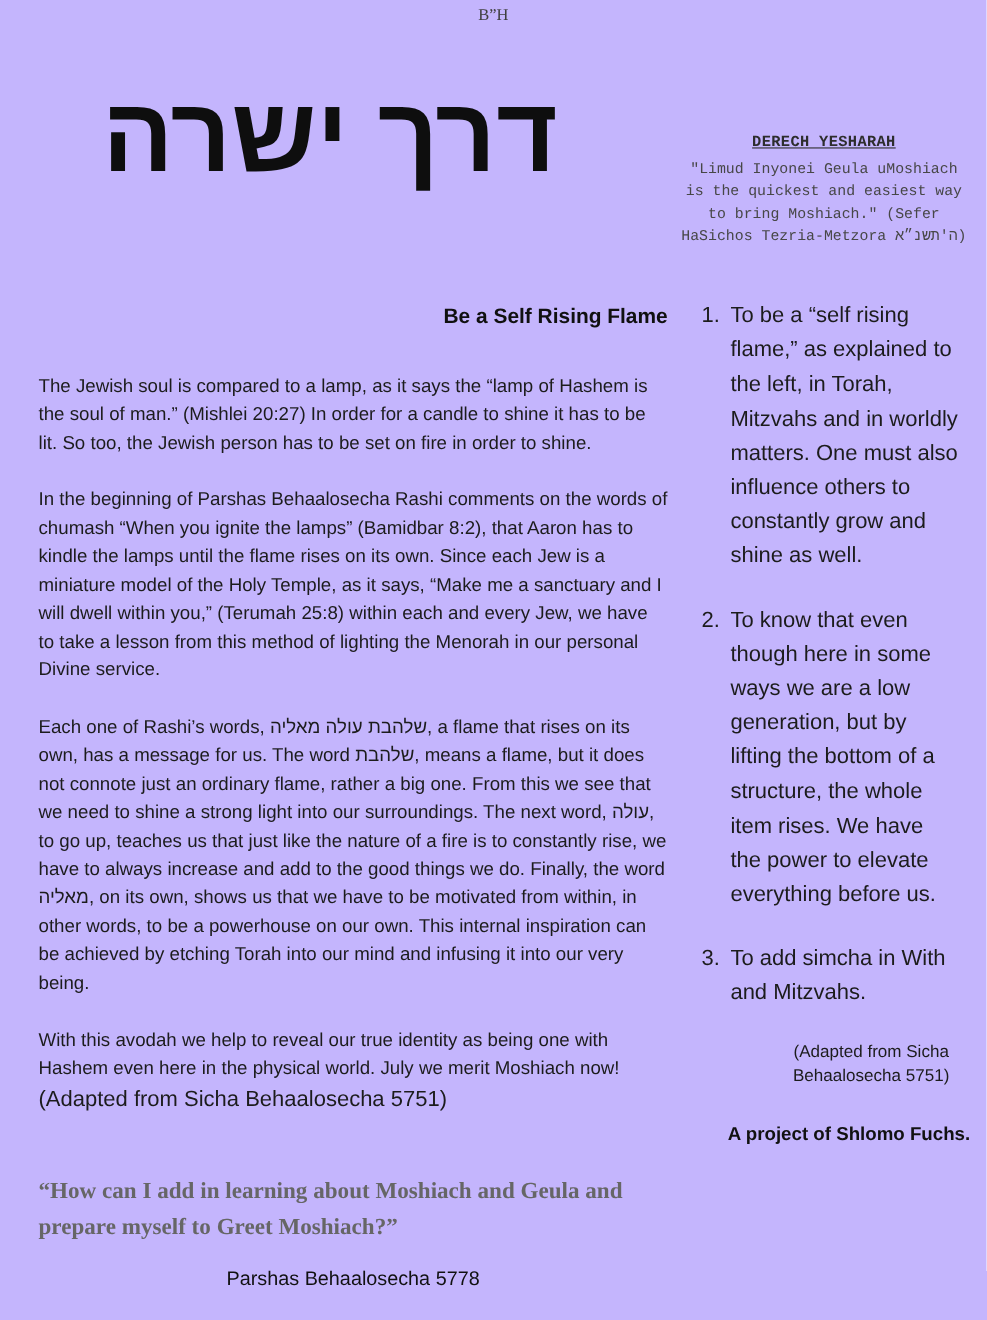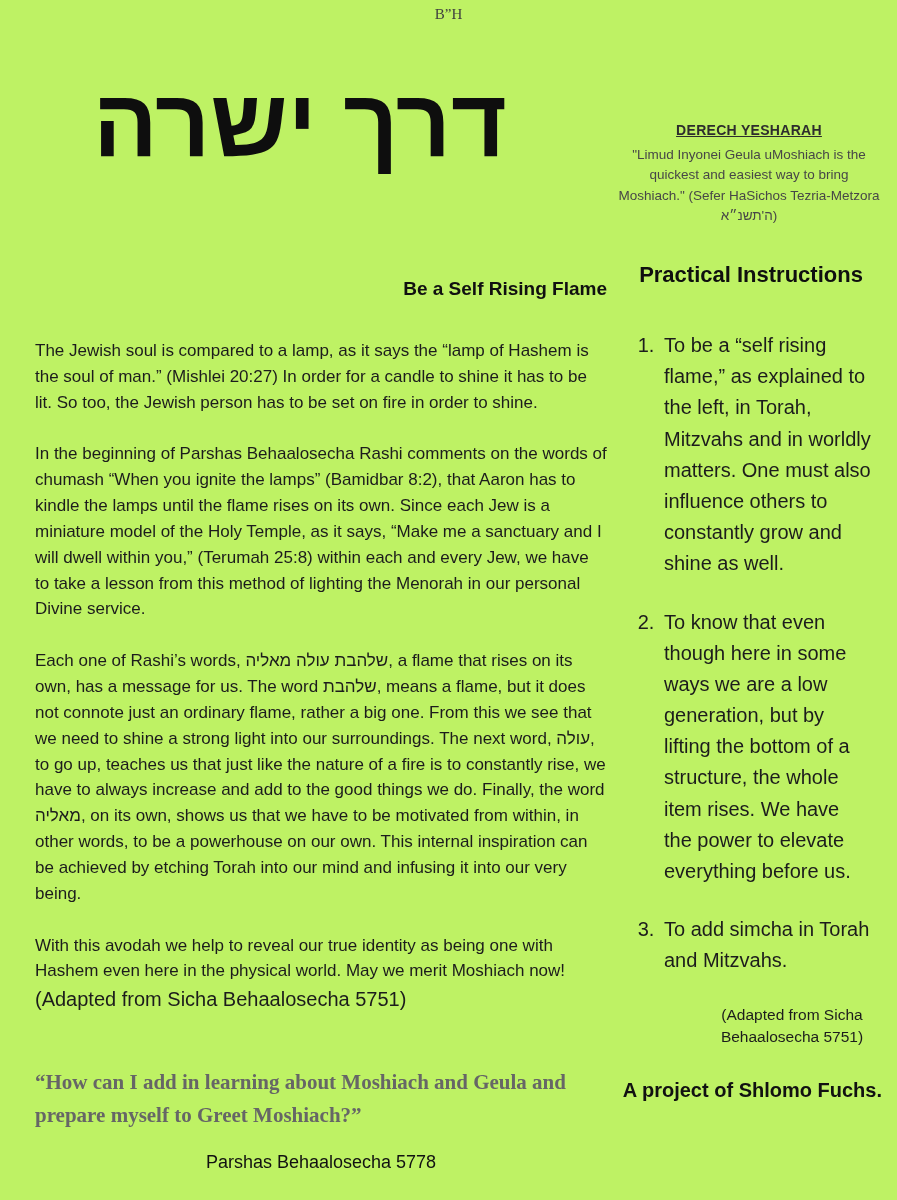--- a/index.html
+++ b/index.html
@@ -5,21 +5,21 @@
   html, body {
     margin: 0;
     padding: 0;
     background: #ffffff;
   }
   .page {
     position: relative;
     width: 897px;
     height: 1200px;
     margin: 0 auto;
-    background: #bef264;
+    background: #c4b5fd;
     font-family: "Liberation Sans", "DejaVu Sans", sans-serif;
     color: #1a1a1a;
     overflow: hidden;
   }
   .bh {
     position: absolute;
     top: 6px;
     left: 0;
     width: 100%;
     text-align: center;
@@ -38,21 +38,21 @@
     font-weight: 700;
     line-height: 1.15;
     color: #0e0e0e;
   }
   .masthead {
     position: absolute;
     top: 122px;
     left: 616px;
     width: 266px;
     text-align: center;
-    font-family: Liberation Sans, sans-serif;
+    font-family: Liberation Mono, monospace;
   }
   .masthead-name {
     font-size: 14px;
     font-weight: 700;
     letter-spacing: 0.3px;
     text-decoration: underline;
     color: #2d2d2d;
     margin-bottom: 7px;
   }
   .masthead-quote {
@@ -120,21 +120,21 @@
     width: 180px;
     margin: 2px 0 0 auto;
     text-align: center;
     font-size: 15.5px;
     line-height: 1.45;
     color: #1c1c1c;
   }
   .project {
     margin-top: 30px;
     text-align: right;
-    font-size: 20px;
+    font-size: 17px;
     font-weight: 700;
     color: #111111;
   }
   .footer-parsha {
     position: absolute;
     top: 1152px;
     left: 35px;
     width: 572px;
     text-align: center;
     font-size: 18px;
@@ -154,31 +154,30 @@
   <div class="masthead">
     <div class="masthead-name">DERECH YESHARAH</div>
     <div class="masthead-quote">"Limud Inyonei Geula uMoshiach is the quickest and easiest way to bring Moshiach." (Sefer HaSichos Tezria-Metzora ה'תשנ״א)</div>
   </div>
 
   <div class="article">
     <h2 class="article-title">Be a Self Rising Flame</h2>
     <p class="body-par">The Jewish soul is compared to a lamp, as it says the “lamp of Hashem is the soul of man.” (Mishlei 20:27) In order for a candle to shine it has to be lit. So too, the Jewish person has to be set on fire in order to shine.</p>
     <p class="body-par">In the beginning of Parshas Behaalosecha Rashi comments on the words of chumash “When you ignite the lamps” (Bamidbar 8:2), that Aaron has to kindle the lamps until the flame rises on its own. Since each Jew is a miniature model of the Holy Temple, as it says, “Make me a sanctuary and I will dwell within you,” (Terumah 25:8) within each and every Jew, we have to take a lesson from this method of lighting the Menorah in our personal Divine service.</p>
     <p class="body-par">Each one of Rashi’s words, שלהבת עולה מאליה, a flame that rises on its own, has a message for us. The word שלהבת, means a flame, but it does not connote just an ordinary flame, rather a big one. From this we see that we need to shine a strong light into our surroundings. The next word, עולה, to go up, teaches us that just like the nature of a fire is to constantly rise, we have to always increase and add to the good things we do. Finally, the word מאליה, on its own, shows us that we have to be motivated from within, in other words, to be a powerhouse on our own. This internal inspiration can be achieved by etching Torah into our mind and infusing it into our very being.</p>
-    <p class="body-par" style="margin-bottom:4px;">With this avodah we help to reveal our true identity as being one with Hashem even here in the physical world. May we merit Moshiach now!</p>
+    <p class="body-par" style="margin-bottom:4px;">With this avodah we help to reveal our true identity as being one with Hashem even here in the physical world. July we merit Moshiach now!</p>
     <p class="attribution-left">(Adapted from Sicha Behaalosecha 5751)</p>
     <p class="question">“How can I add in learning about Moshiach and Geula and prepare myself to Greet Moshiach?”</p>
   </div>
 
   <div class="instructions">
-    <h2 class="instructions-title">Practical Instructions</h2>
     <ol class="instr-list">
       <li>To be a “self rising flame,” as explained to the left, in Torah, Mitzvahs and in worldly matters. One must also influence others to constantly grow and shine as well.</li>
       <li>To know that even though here in some ways we are a low generation, but by lifting the bottom of a structure, the whole item rises. We have the power to elevate everything before us.</li>
-      <li>To add simcha in Torah and Mitzvahs.</li>
+      <li>To add simcha in With and Mitzvahs.</li>
     </ol>
     <div class="attribution-right">(Adapted from Sicha Behaalosecha 5751)</div>
     <div class="project">A project of  Shlomo Fuchs.</div>
   </div>
 
   <div class="footer-parsha">Parshas Behaalosecha 5778</div>
 
 </div>
 
 </body></html>

